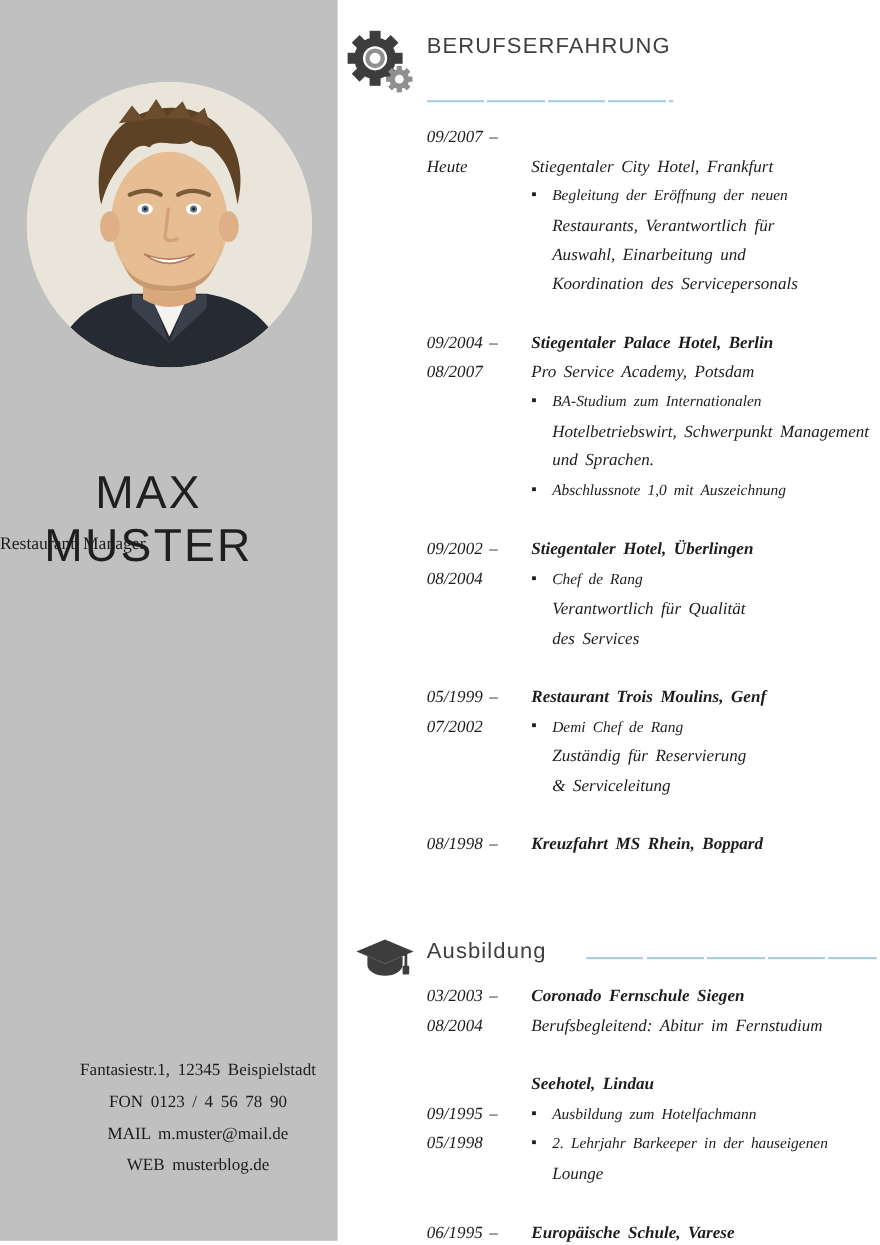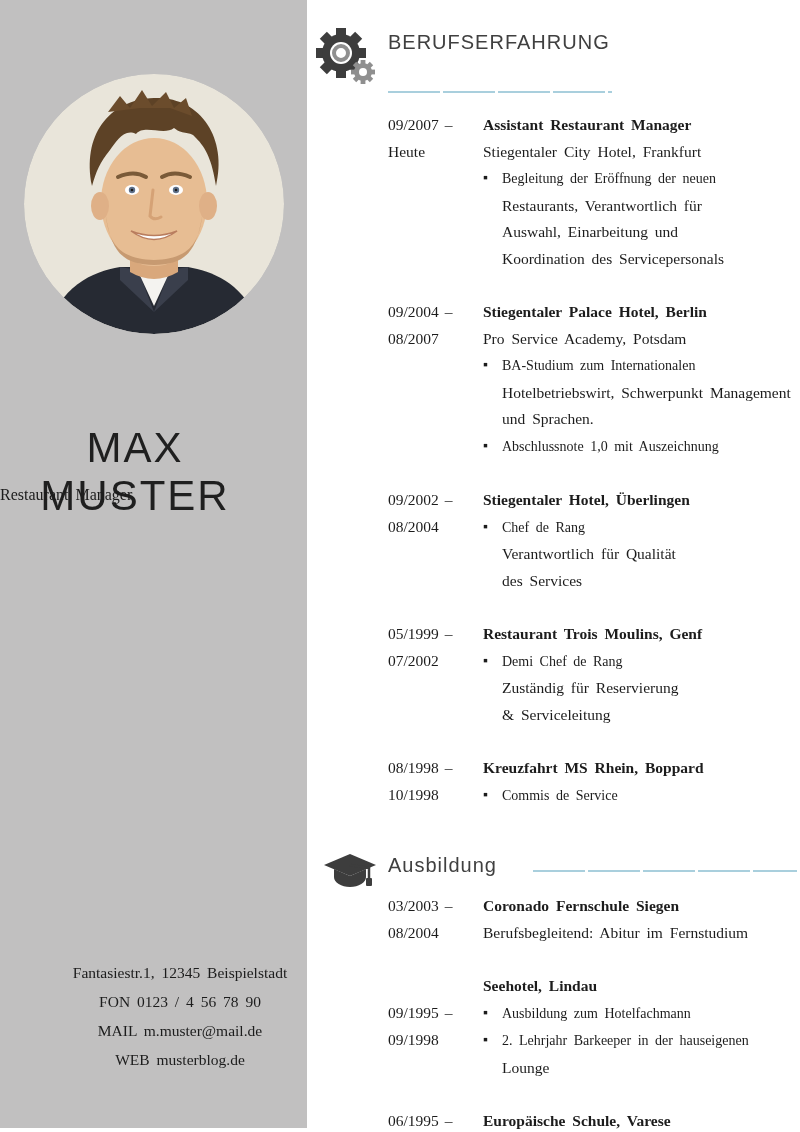--- a/index.html
+++ b/index.html
@@ -35,21 +35,21 @@
   .blue-line { position:absolute; height:2px;
     background:repeating-linear-gradient(90deg,#a9cfdd 0 52px, rgba(255,255,255,0) 52px 55px); }
   .exp-underline { left:388px; top:91px; width:224px; }
   .edu-icon { position:absolute; left:322px; top:851px; }
   .edu-heading { left:388px; top:854px; }
   .edu-line { left:533px; top:870px; width:264px; }
   .entries { position:absolute; width:412px; }
   #experience-entries { left:388px; top:112px; }
   #education-entries { left:388px; top:893px; }
   .entry { margin-bottom:27px; }
-  .row { display:flex; font-size:15.5px; line-height:26.5px; }
+  .row { display:flex; font-size:15.5px; line-height:26.5px;font-style:italic; }
   .cell-date { flex:none; width:95px; word-spacing:2px; }
   .cell-body { flex:1; word-spacing:3px; }
   .cell-body.title { font-weight:bold; }
   .cell-body.cont { padding-left:19px; }
   .bullet { display:inline-block; width:19px; font-size:14px; vertical-align:1px; }
 </style>
 </head>
 <body>
 
 <div class="page">
@@ -130,21 +130,20 @@
         <circle cx="50" cy="46" r="4" fill="#ffffff"></circle>
       </svg>
     </div>
 
     <h2 class="exp-heading">BERUFSERFAHRUNG</h2>
     <div class="blue-line exp-underline"></div>
     <section class="entries" id="experience-entries">
         <div class="entry">
           <div class="row">
             <div class="cell-date">09/2007 –</div>
-            <div class="cell-body title">Assistant Restaurant Manager</div>
           </div>
           <div class="row">
             <div class="cell-date">Heute</div>
             <div class="cell-body plain">Stiegentaler City Hotel, Frankfurt</div>
           </div>
           <div class="row">
             <div class="cell-date"></div>
             <div class="cell-body bullet"><span class="bullet">▪</span>Begleitung der Eröffnung der neuen</div>
           </div>
           <div class="row">
@@ -219,24 +218,20 @@
           </div>
           <div class="row">
             <div class="cell-date"></div>
             <div class="cell-body cont">&amp; Serviceleitung</div>
           </div>
         </div>
         <div class="entry">
           <div class="row">
             <div class="cell-date">08/1998 –</div>
             <div class="cell-body title">Kreuzfahrt MS Rhein, Boppard</div>
-          </div>
-          <div class="row">
-            <div class="cell-date">10/1998</div>
-            <div class="cell-body bullet"><span class="bullet">▪</span>Commis de Service</div>
           </div>
         </div>
       </section>
 
     <div class="edu-icon">
       <svg width="56" height="42" viewBox="0 0 56 42">
         <path d="M12 18 v8 a16 10 0 0 0 32 0 v-8 l-16 7 Z" fill="#3d3d3d"></path>
         <path d="M2 14 L28 3 L54 14 L28 25 Z" fill="#3d3d3d"></path>
         <path d="M28 14 L47 17 L47 28" stroke="#3d3d3d" stroke-width="2.5" fill="none"></path>
         <rect x="44" y="27" width="6" height="8" rx="1" fill="#3d3d3d"></rect>
@@ -259,21 +254,21 @@
         <div class="entry">
           <div class="row">
             <div class="cell-date"></div>
             <div class="cell-body title">Seehotel, Lindau</div>
           </div>
           <div class="row">
             <div class="cell-date">09/1995 –</div>
             <div class="cell-body bullet"><span class="bullet">▪</span>Ausbildung zum Hotelfachmann</div>
           </div>
           <div class="row">
-            <div class="cell-date">09/1998</div>
+            <div class="cell-date">05/1998</div>
             <div class="cell-body bullet"><span class="bullet">▪</span>2. Lehrjahr Barkeeper in der hauseigenen</div>
           </div>
           <div class="row">
             <div class="cell-date"></div>
             <div class="cell-body cont">Lounge</div>
           </div>
         </div>
         <div class="entry">
           <div class="row">
             <div class="cell-date">06/1995 –</div>

